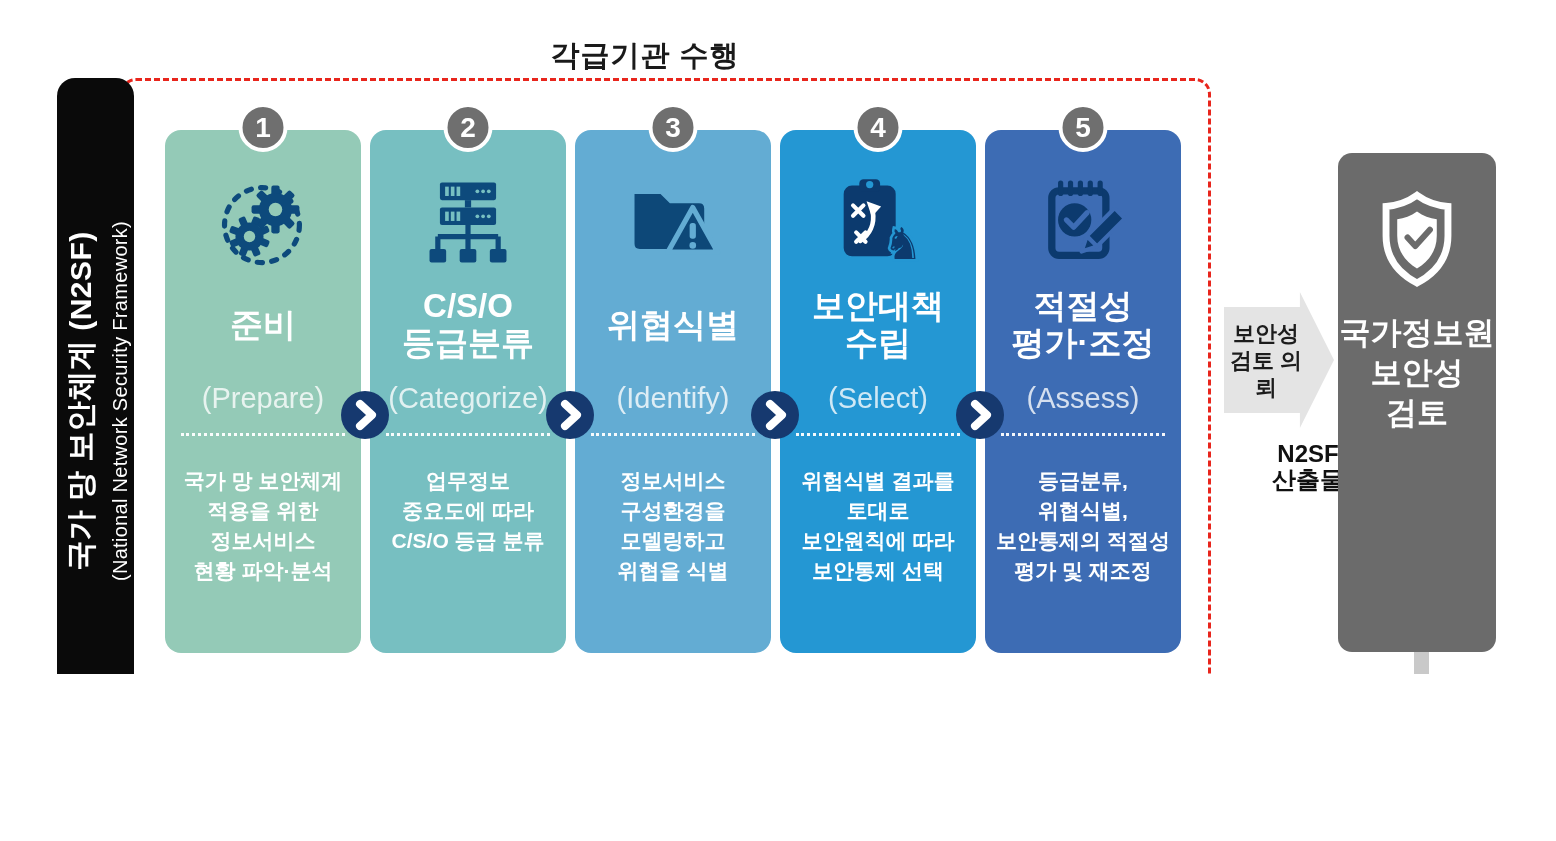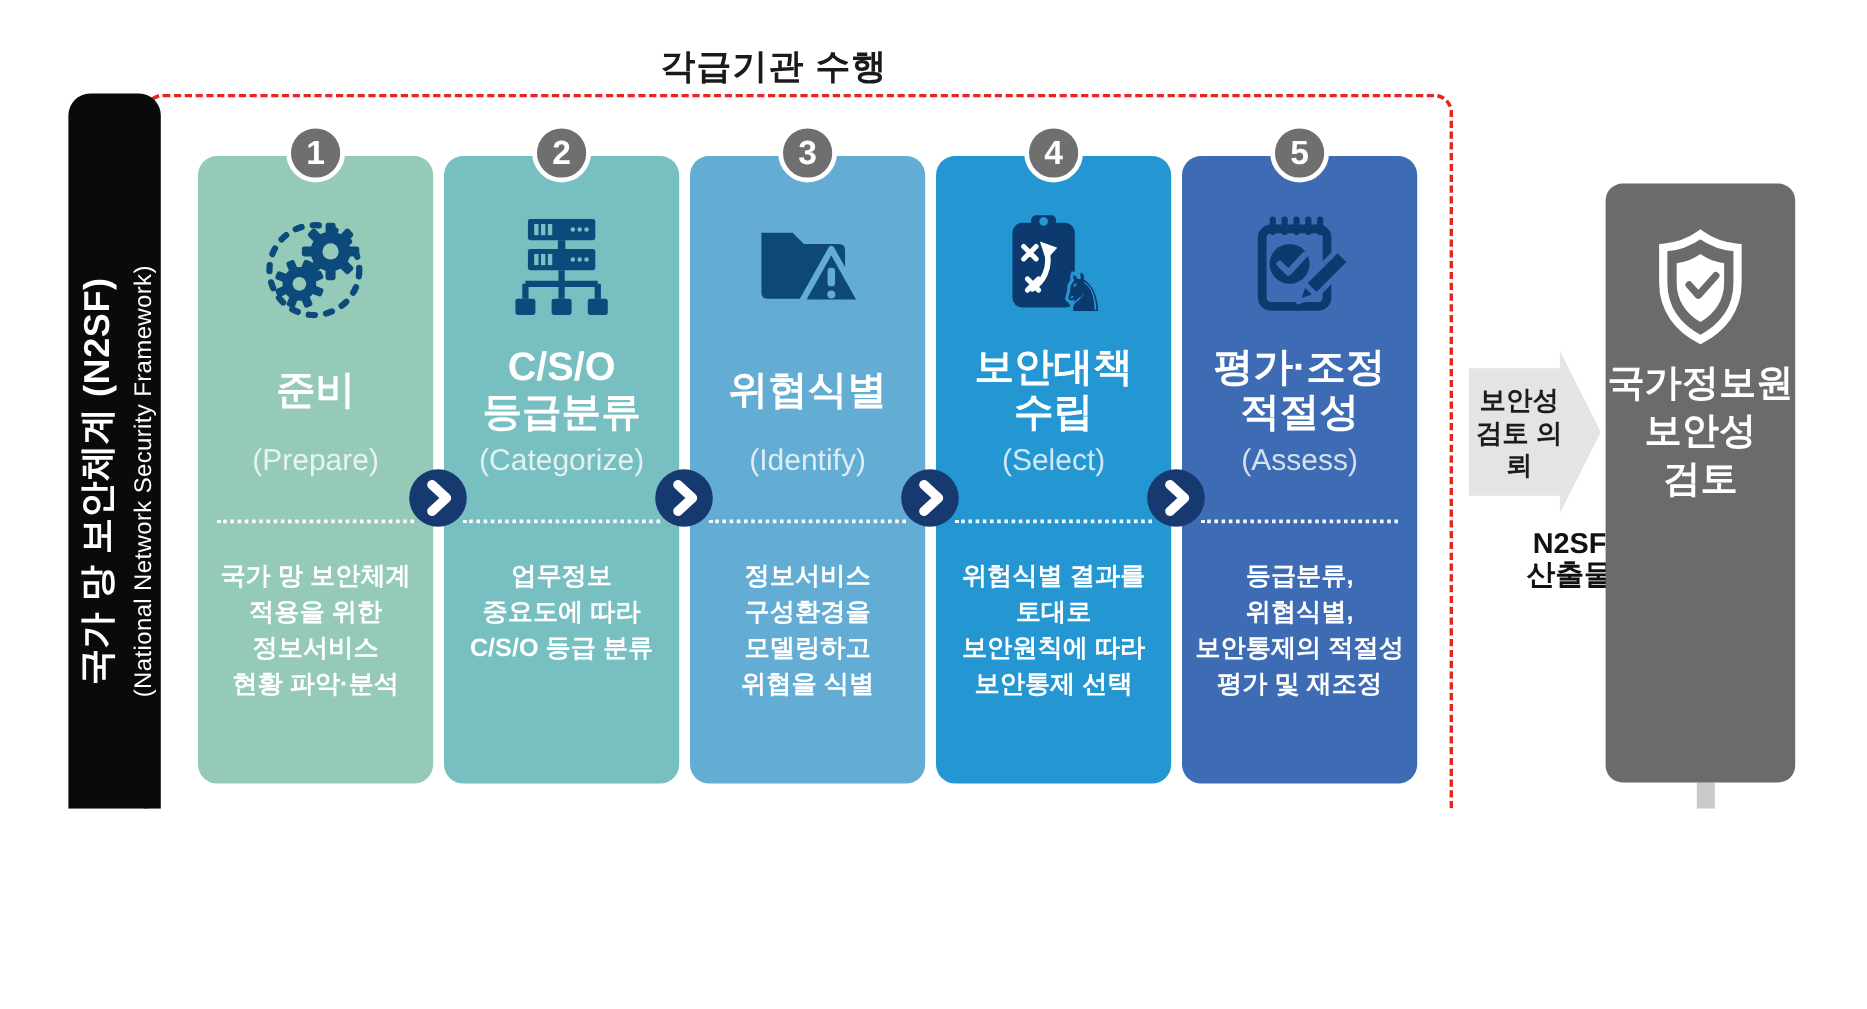--- a/index.html
+++ b/index.html
@@ -34,21 +34,21 @@
   .card-5 { background:#3d6cb4; }
 
   .badge { position:absolute; top:-27px; left:50%; transform:translateX(-50%);
     width:49px; height:49px; border-radius:50%; background:#6f6f6f; border:4px solid #fff;
     display:flex; align-items:center; justify-content:center;
     font-size:28px; font-weight:bold; color:#fff; z-index:4; }
 
   .icon { display:block; margin:40px auto 0; width:104px; height:104px; }
   .title-wrap { height:76px; margin-top:12px; display:flex; flex-direction:column;
     justify-content:center; font-size:33px; font-weight:bold; line-height:37px;text-align:center; }
-  .subtitle { margin-top:8px; font-size:25px; color:rgba(255,255,255,0.78); }
+  .subtitle { margin-top:20px; font-size:29px; color:rgba(255,255,255,0.78); }
   .dotted { position:absolute; top:303px; left:16px; right:16px;
     border-top:3px dotted rgba(255,255,255,0.95); }
   .desc { position:absolute; top:336px; left:4px; right:4px;
     font-size:21px; font-weight:bold; line-height:30px; }
 
   
   .chev { position:absolute; top:391px; width:48px; height:48px; border-radius:50%;
     background:#16396f; z-index:4; display:flex; align-items:center; justify-content:center; }
   .chev-1 { left:341px; } .chev-2 { left:546px; } .chev-3 { left:751px; } .chev-4 { left:956px; }
 
@@ -59,21 +59,21 @@
   .handoff-label { position:absolute; left:1224px; top:292px; width:84px; height:136px;
     display:flex; flex-direction:column; align-items:center; justify-content:center;
     font-size:22px; font-weight:600; color:#1c1c1c; line-height:27px; z-index:2; text-align:center; }
   .deliverable { position:absolute; left:1256px; top:441px; width:104px; text-align:center;
     font-size:24px; font-weight:bold; color:#111; line-height:26px; }
 
   
   .review-box { position:absolute; left:1338px; top:153px; width:158px; height:499px;
     background:#6b6b6b; border-radius:14px; z-index:1; text-align:center; }
   .review-shield { display:block; margin:36px auto 0; }
-  .review-title { margin-top:8px; font-size:31px; font-weight:bold; color:#fff; line-height:40px; }
+  .review-title { margin-top:22px; font-size:31px; font-weight:bold; color:#fff; line-height:40px; }
 
   
   .fb { position:absolute; background:#c9c9c9; z-index:0; }
   .fb-vert  { left:1414px; top:652px; width:15px; height:124px; }
   .fb-horiz { left:654px;  top:760px; width:775px; height:16px; }
   .fb-shaft { left:654px;  top:741px; width:20px; height:22px; }
   .fb-head  { position:absolute; left:636px; top:717px; width:0; height:0; z-index:0;
     border-left:28px solid transparent; border-right:28px solid transparent;
     border-bottom:25px solid #c9c9c9; }
   .fb-label { position:absolute; left:955px; top:781px; width:200px; text-align:center;
@@ -238,22 +238,22 @@
           <rect x="64" y="10" width="5" height="15" rx="2.5"></rect>
         </g>
         <circle cx="42" cy="48" r="16" fill="#0c3a6e"></circle>
         <path d="M34 48 l7 7 13 -14" stroke="#3d6cb4" stroke-width="5" fill="none" stroke-linecap="round" stroke-linejoin="round"></path>
         <g transform="translate(67,60) rotate(45)">
           <rect x="-7" y="-26" width="14" height="38" rx="2" fill="#0c3a6e" stroke="#3d6cb4" stroke-width="4"></rect>
           <path d="M-7 12 H7 L0 26 Z" fill="#0c3a6e" stroke="#3d6cb4" stroke-width="4" stroke-linejoin="round"></path>
         </g>
       </svg>
       <div class="title-wrap">
+        <div>적절성</div>
         <div>평가·조정</div>
-        <div>적절성</div>
       </div>
       <div class="subtitle">(Assess)</div>
       <div class="dotted"></div>
       <div class="desc">
         <div>등급분류,</div>
         <div>위협식별,</div>
         <div>보안통제의 적절성</div>
         <div>평가 및 재조정</div>
       </div>
     </section>

